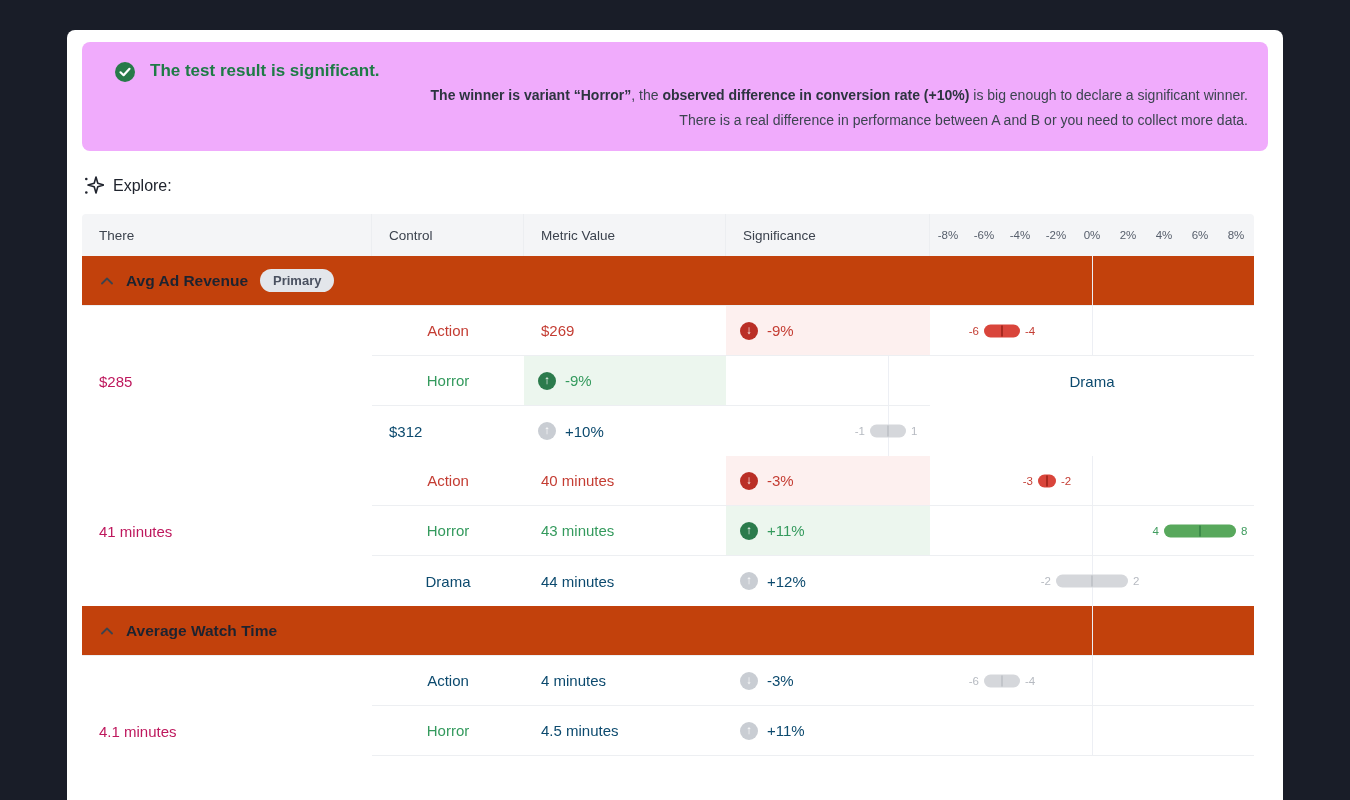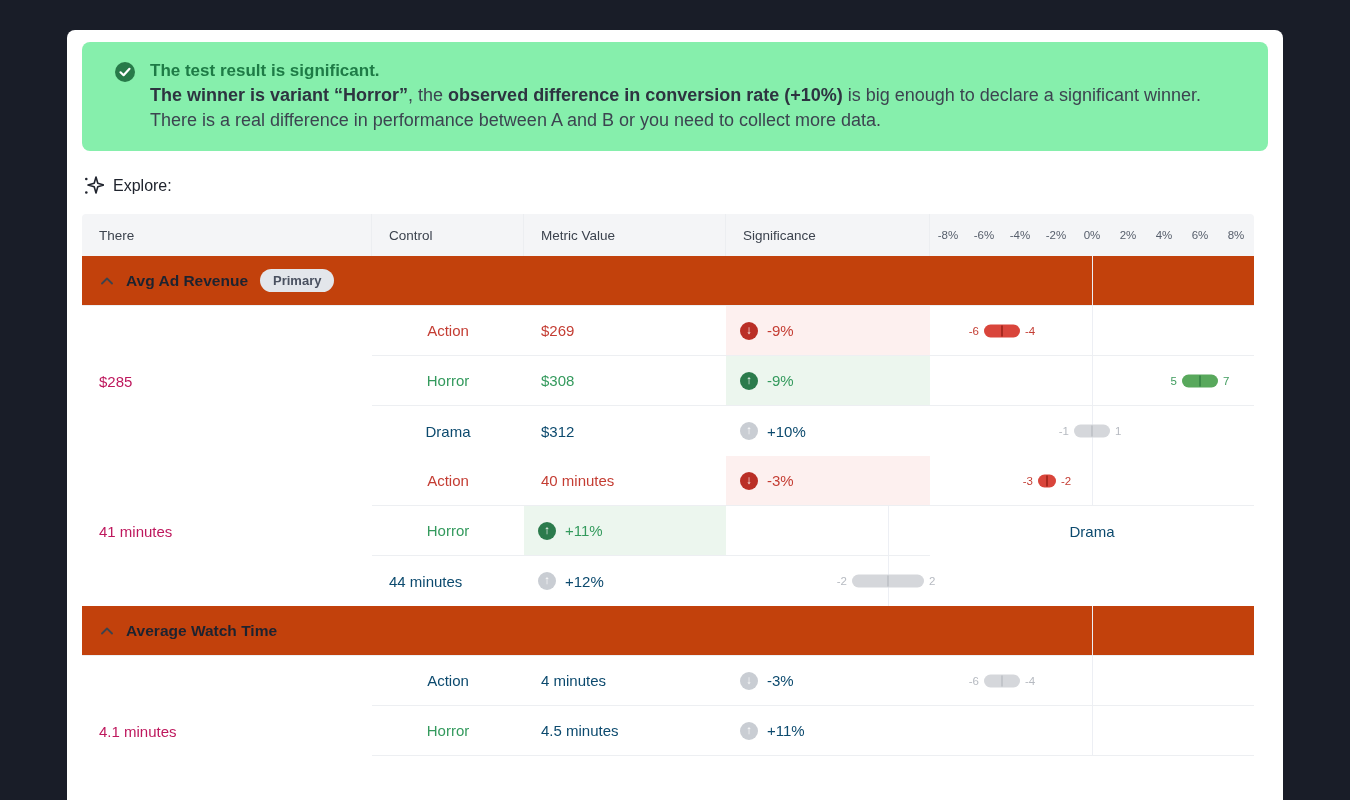--- a/index.html
+++ b/index.html
@@ -2,26 +2,26 @@
 <html><head>
 <meta charset="utf-8">
 <style>
   * { margin:0; padding:0; box-sizing:border-box; }
   html,body { width:1350px; height:800px; overflow:hidden; background:#191d28;
               font-family:"Liberation Sans","DejaVu Sans",sans-serif; }
   .card { position:absolute; left:67px; top:30px; width:1216px; height:810px;
           background:#ffffff; border-radius:8px 8px 0 0; }
 
   
-  .banner { margin:12px 15px 0 15px; background:#86efac; border-radius:8px;
+  .banner { margin:12px 15px 0 15px; background:#f0abfc; border-radius:8px;
             padding:18px 20px 18px 18px; }
   .banner-row { display:flex; align-items:flex-start; }
   .check-wrap { width:22px; height:22px; margin:1px 14px 0 14px; flex:0 0 auto; }
   .banner-title { font-size:17px; font-weight:bold; color:#1e7b46; line-height:22px; }
-  .banner-line { font-size:18px; color:#3c4450; line-height:25px; margin-left:50px; }
+  .banner-line { font-size:14px; color:#3c4450; line-height:25px; margin-left:50px;text-align:right; }
   .banner-line b { color:#2d3440; }
 
   
   .explore { display:flex; align-items:center; margin:25px 0 0 17px; }
   .explore-icon { width:20px; height:20px; margin-right:9px; }
   .explore-label { font-size:16px; color:#20242e; margin-right:14px; }
   .chip { display:inline-flex; align-items:center; height:31px; padding:0 14px;
           border:1px solid #d5d9e0; border-radius:17px; background:#fff;
           font-size:13.5px; font-weight:bold; color:#1d222d; margin-right:9px;
           cursor:pointer; white-space:nowrap; }
@@ -158,23 +158,20 @@
                 <div class="pill pill-neg" style="left:54px;width:36px">
                   <span class="mid"></span>
                 </div>
     <span class="blabel bl-neg" style="left:49px;transform:translate(-100%,-50%)">-6</span>
     <span class="blabel bl-neg" style="left:95px">-4</span>
               </div>
             </div>
             <div class="cell c-metric">
               <span class="t-pos">Horror</span>
             </div>
-            <div class="cell c-value">
-              <span class="t-pos">$308</span>
-            </div>
             <div class="cell c-impr bg-pos">
               <span class="circ circ-pos">↑</span>
               <span class="t-pos">-9%</span>
             </div>
             <div class="cell c-chart">
               <div class="chart-inner">
                 <span class="zl"></span>
                 <div class="pill pill-pos" style="left:252px;width:36px">
                   <span class="mid"></span>
                 </div>
@@ -222,20 +219,23 @@
                 <span class="zl"></span>
                 <div class="pill pill-neg" style="left:108px;width:18px">
                   <span class="mid"></span>
                 </div>
     <span class="blabel bl-neg" style="left:103px;transform:translate(-100%,-50%)">-3</span>
     <span class="blabel bl-neg" style="left:131px">-2</span>
               </div>
             </div>
             <div class="cell c-metric">
               <span class="t-pos">Horror</span>
+            </div>
+            <div class="cell c-value">
+              <span class="t-pos">43 minutes</span>
             </div>
             <div class="cell c-impr bg-pos">
               <span class="circ circ-pos">↑</span>
               <span class="t-pos">+11%</span>
             </div>
             <div class="cell c-chart">
               <div class="chart-inner">
                 <span class="zl"></span>
                 <div class="pill pill-pos" style="left:234px;width:72px">
                   <span class="mid"></span>

